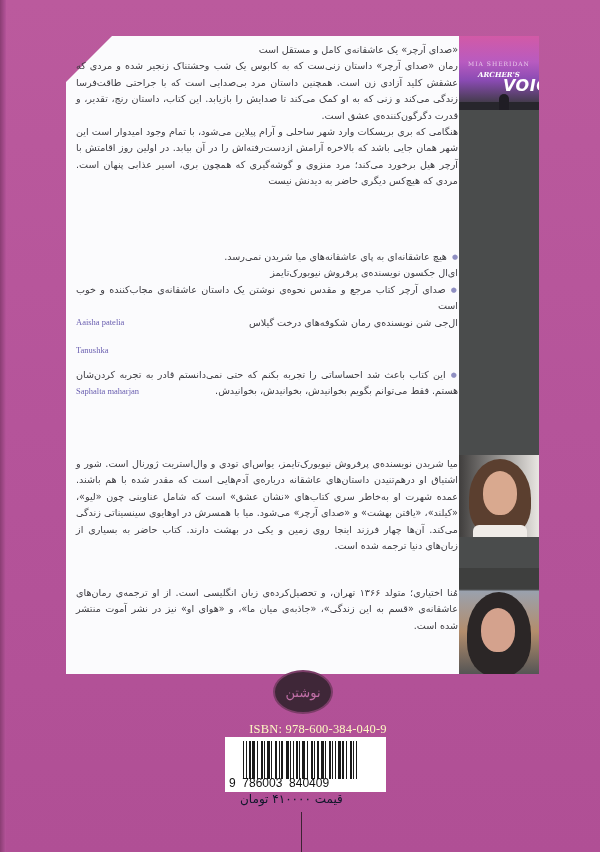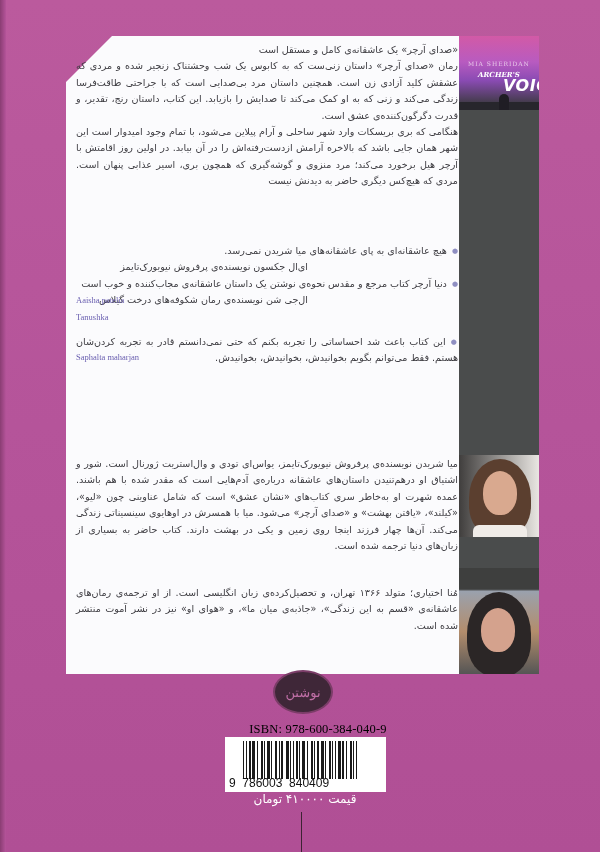--- a/index.html
+++ b/index.html
@@ -45,23 +45,23 @@
   .thumb .figure {
     position:absolute; left:40px; top:58px; width:10px; height:16px; background:#1f1d24; border-radius:5px 5px 0 0;
   }
   .thumb .ground { position:absolute; left:0; right:0; bottom:0; height:8px; background:#27262c; }
 
   .text {
     position:absolute; right:142px; width:382px; direction:rtl; text-align:justify;
     font-size:9.6px; line-height:16.4px; color:#3c3b40;
   }
   .t1 { top:42px; }
-  .t2 { top:243px; }
+  .t2 { top:249px; }
   .bullet::before { content:"\25CF"; color:#8f8fc2; font-size:7px; margin-left:5px; vertical-align:1px; }
-  .indent { padding-right:150px; }
+  .indent { }
   .sig {
     font-family:"Liberation Serif", serif; font-size:8.5px; color:#6a5fb0;
     direction:ltr; text-align:left; line-height:14px; display:block;
   }
   .gap { height:10px; }
   .t3 { top:456px; }
   .t4 { top:585px; }
 
   .photo {
     position:absolute; left:459px; width:80px; overflow:hidden; background:#3c3d3d;
@@ -72,34 +72,34 @@
   .hair { position:absolute; border-radius:50% 50% 40% 40%; }
 
   .logo {
     position:absolute; left:273px; top:670px; width:56px; height:40px; border-radius:50%;
     background:#3f2738; border:2px solid #7b3d68;
     display:flex; align-items:center; justify-content:center;
     color:#c06fa6; font-size:13px; font-family:"DejaVu Serif", serif;
   }
   .isbn {
     position:absolute; left:223px; top:722px; width:190px; text-align:center;
-    font-family:"Liberation Serif", serif; font-size:12.5px; color:#000000; letter-spacing:0.2px;
+    font-family:"Liberation Serif", serif; font-size:12.5px; color:#fef9c3; letter-spacing:0.2px;
   }
   .barcode {
     position:absolute; left:225px; top:737px; width:161px; height:55px; background:#fff;
   }
   .bars { position:absolute; left:18px; top:4px; width:140px; height:38px; display:flex; }
   .bars span { display:block; height:100%; background:#1a1a1a; }
   .bar-digits {
     position:absolute; left:4px; bottom:2px; right:4px;
     font-family:"Liberation Sans", sans-serif; font-size:12px; color:#111; white-space:pre;
   }
   .price {
-    position:absolute; left:240px; top:792px; width:130px; text-align:center; direction:rtl;
-    font-size:12px; color:#ffffff;
+    position:absolute; left:240px; top:792px; width:130px; text-align:left; direction:rtl;
+    font-size:12px; color:#0f172a;
   }
   .spine-line { position:absolute; left:301px; top:812px; width:1px; height:40px; background:#3d2333; }
 </style>
 </head>
 <body>
 
 <div class="cover"></div>
 <div class="binding-edge"></div>
 
 <div class="panel"></div>
@@ -115,23 +115,23 @@
 
 <div class="text t1">
   <div>«صدای آرچر» یک عاشقانه‌ی کامل و مستقل است</div>
   <div>رمان «صدای آرچر» داستان زنی‌ست که به کابوس یک شب وحشتناک زنجیر شده و مردی که عشقش کلید آزادی زن است. همچنین داستان مرد بی‌صدایی است که با جراحتی طاقت‌فرسا زندگی می‌کند و زنی که به او کمک می‌کند تا صدایش را بازیابد. این کتاب، داستان رنج، تقدیر، و قدرت دگرگون‌کننده‌ی عشق است.</div>
   <div>هنگامی که بری بریسکات وارد شهر ساحلی و آرام پیلاین می‌شود، با تمام وجود امیدوار است این شهر همان جایی باشد که بالاخره آرامش ازدست‌رفته‌اش را در آن بیابد. در اولین روز اقامتش با آرچر هیل برخورد می‌کند؛ مرد منزوی و گوشه‌گیری که همچون بری، اسیر عذابی پنهان است. مردی که هیچ‌کس دیگری حاضر به دیدنش نیست</div>
 </div>
 
 <div class="text t2">
   <div class="bullet">هیچ عاشقانه‌ای به پای عاشقانه‌های میا شریدن نمی‌رسد.</div>
   <div class="indent">ای‌ال جکسون نویسنده‌ی پرفروش نیویورک‌تایمز</div>
-  <div class="bullet">دنیا آرچر کتاب مرجع و مقدس نحوه‌ی نوشتن یک داستان عاشقانه‌ی مجاب‌کننده و خوب است</div>
+  <div class="bullet">صدای آرچر کتاب مرجع و مقدس نحوه‌ی نوشتن یک داستان عاشقانه‌ی مجاب‌کننده و خوب است</div>
   <div class="indent">ال‌جی شن نویسنده‌ی رمان شکوفه‌های درخت گیلاس</div>
-  <span class="sig" style="margin-top:-16px;margin-bottom:3px;">Aaisha patelia</span>
+  <span class="sig" style="margin-top:-16px;margin-bottom:14px;">Aaisha patelia</span>
   <span class="sig">Tanushka</span>
   <div class="gap"></div>
   <div class="bullet">این کتاب باعث شد احساساتی را تجربه بکنم که حتی نمی‌دانستم قادر به تجربه کردن‌شان هستم. فقط می‌توانم بگویم بخوانیدش، بخوانیدش، بخوانیدش.</div>
   <span class="sig" style="margin-top:-16px;">Saphalta maharjan</span>
 </div>
 
 <div class="text t3">میا شریدن نویسنده‌ی پرفروش نیویورک‌تایمز، یواس‌ای تودی و وال‌استریت ژورنال است. شور و اشتیاق او درهم‌تنیدن داستان‌های عاشقانه درباره‌ی آدم‌هایی است که مقدر شده با هم باشند. عمده شهرت او به‌خاطر سری کتاب‌های «نشان عشق» است که شامل عناوینی چون «لیو»، «کیلند»، «یافتن بهشت» و «صدای آرچر» می‌شود. میا با همسرش در اوهایوی سینسیناتی زندگی می‌کند. آن‌ها چهار فرزند اینجا روی زمین و یکی در بهشت دارند. کتاب حاضر به بسیاری از زبان‌های دنیا ترجمه شده است.</div>
 <div class="text t4">مُنا اختیاری؛ متولد ۱۳۶۶ تهران، و تحصیل‌کرده‌ی زبان انگلیسی است. از او ترجمه‌ی رمان‌های عاشقانه‌ی «قسم به این زندگی»، «جاذبه‌ی میان ما»، و «هوای او» نیز در نشر آموت منتشر شده است.</div>
 
 <div class="photo photo1">

